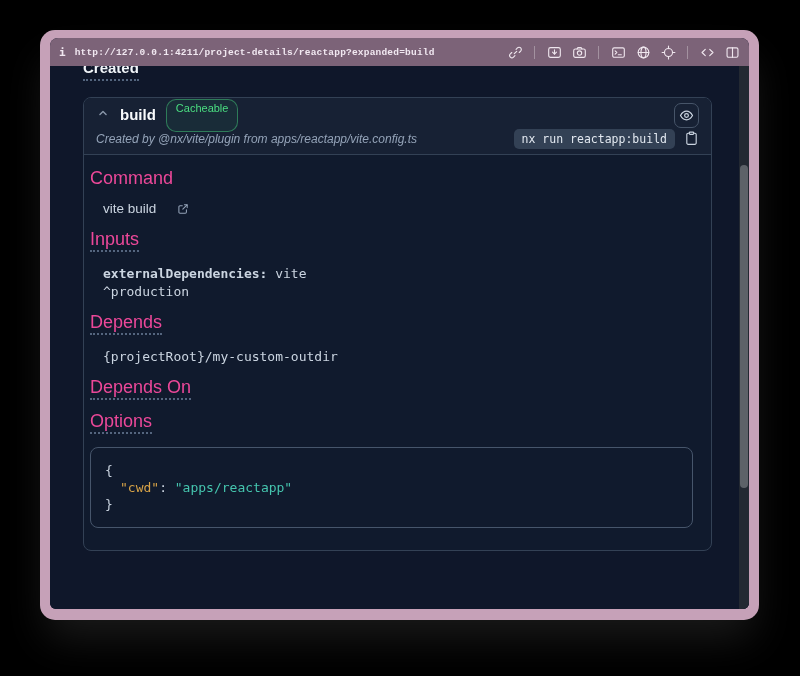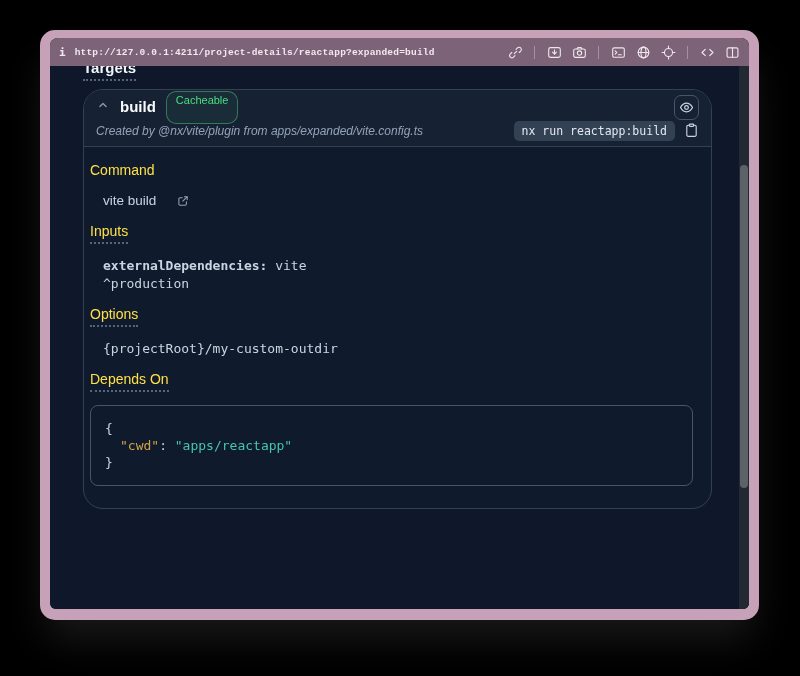--- a/index.html
+++ b/index.html
@@ -31,41 +31,41 @@
   .page{position:absolute;top:0;left:0;right:10px;bottom:0;overflow:hidden;padding-left:33px;}
   .scrollbar{position:absolute;top:0;right:0;width:10px;height:100%;background:#232932;}
   .scroll-thumb{position:absolute;left:1px;width:8px;top:99px;height:323px;background:#5d6268;
     border-radius:4px;}
 
   
   .targets{margin:-7px 0 0 0;font-size:15px;font-weight:700;color:#f1f5f9;line-height:18px;}
   .dotted-u{display:inline-block;border-bottom:2px dotted #54657e;padding-bottom:2px;}
 
   
-  .card{margin:8px 27px 0 0;border:1px solid #334155;border-radius:20px;overflow:hidden;
+  .card{margin:16px 27px 0 0;border:1px solid #334155;border-radius:8px;overflow:hidden;
     background:#101a2d;}
   .card-head{background:#172134;border-bottom:1px solid #334155;padding:7px 12px 6px;}
   .head-row1{display:flex;align-items:center;gap:10px;height:20px;}
   .chev{color:#8b98ab;flex:none;}
   .target-name{margin:0;font-size:15px;font-weight:700;color:#f8fafc;line-height:20px;}
   .badge{font-size:11px;line-height:13px;color:#4ade80;border:1px solid rgba(74,222,128,.45);
     background:rgba(74,222,128,.06);border-radius:10px;padding:2px 9px 16px;}
   .eye-btn{margin-left:auto;width:25px;height:25px;box-sizing:border-box;border:1px solid #475569;
     border-radius:7px;background:transparent;color:#cbd5e1;display:flex;align-items:center;
     justify-content:center;padding:0;cursor:pointer;}
   .head-row2{display:flex;align-items:center;gap:9px;margin-top:4px;height:19px;}
   .created-by{font-style:italic;font-size:12px;color:#94a3b8;white-space:nowrap;}
   .chip{margin-left:auto;font-family:"DejaVu Sans Mono",monospace;font-size:11.5px;
     color:#e2e8f0;background:#334155;padding:3px 8px;border-radius:5px;white-space:nowrap;
     cursor:pointer;}
   .copy-btn{background:none;border:none;padding:0;color:#cbd5e1;cursor:pointer;flex:none;
     display:flex;align-items:center;}
 
   .card-body{padding:15px 12px 22px 6px;}
-  .section{font-size:14px;font-weight:500;color:#fde047;margin:13px 0;line-height:17px;}
+  .section{font-size:18px;font-weight:500;color:#ec4899;margin:13px 0;line-height:17px;}
   .section.first{margin-top:0;}
   .command-line{margin:0 0 0 13px;display:flex;align-items:center;gap:20px;color:#cbd5e1;
     font-size:13.5px;line-height:18px;}
   .ext-link{color:#94a3b8;display:flex;align-items:center;cursor:pointer;background:none;
     border:none;padding:0;}
   .mono-list{margin:0 0 0 13px;font-family:"DejaVu Sans Mono",monospace;font-size:13px;
     color:#cbd5e1;line-height:18px;}
   .mono-line{white-space:pre;}
   .mono-key{font-weight:bold;}
 
@@ -143,41 +143,41 @@
               <rect x="2.2" y="3" width="11.6" height="10" rx="1.6"></rect>
               <path d="M8 3v10"></path>
             </svg>
           </button>
         </div>
       </div>
 
       <div class="viewport">
         <div class="page">
 
-          <h2 class="targets"><span class="dotted-u">Targets</span></h2>
+          <h2 class="targets"><span class="dotted-u">Created</span></h2>
 
           <section class="card">
             <header class="card-head">
               <div class="head-row1">
                 <span class="chev">
                   <svg width="14" height="14" viewBox="0 0 16 16" fill="none" stroke="currentColor" stroke-width="1.6" stroke-linecap="round" stroke-linejoin="round">
                       <path d="m4.5 9.6 3.5-3.4 3.5 3.4"></path>
                     </svg>
                 </span>
                 <h3 class="target-name">build</h3>
                 <span class="badge">Cacheable</span>
                 <button class="eye-btn">
                   <svg width="15" height="15" viewBox="0 0 16 16" fill="none" stroke="currentColor" stroke-width="1.3" stroke-linecap="round" stroke-linejoin="round">
                     <path d="M1.6 8c1.7-3.1 3.9-4.6 6.4-4.6S12.7 4.9 14.4 8c-1.7 3.1-3.9 4.6-6.4 4.6S3.3 11.1 1.6 8Z"></path>
                     <circle cx="8" cy="8" r="2"></circle>
                   </svg>
                 </button>
               </div>
               <div class="head-row2">
-                <em class="created-by">Created by @nx/vite/plugin from apps/expanded/vite.config.ts</em>
+                <em class="created-by">Created by @nx/vite/plugin from apps/reactapp/vite.config.ts</em>
                 <span class="chip">nx run reactapp:build</span>
                 <button class="copy-btn">
                   <svg width="15" height="15" viewBox="0 0 16 16" fill="none" stroke="currentColor" stroke-width="1.2" stroke-linecap="round" stroke-linejoin="round">
                     <path d="M10.4 2.4h1.2A1.4 1.4 0 0 1 13 3.8v9a1.4 1.4 0 0 1-1.4 1.4H4.4A1.4 1.4 0 0 1 3 12.8v-9a1.4 1.4 0 0 1 1.4-1.4h1.2"></path>
                     <rect x="5.6" y="1.2" width="4.8" height="2.4" rx="0.9"></rect>
                   </svg>
                 </button>
               </div>
             </header>
 
@@ -193,27 +193,28 @@
                   </svg>
                 </button>
               </div>
 
               <h4 class="section"><span class="dotted-u">Inputs</span></h4>
               <div class="mono-list">
                 <div class="mono-line"><span class="mono-key">externalDependencies:</span><span> vite</span></div>
                 <div class="mono-line">^production</div>
               </div>
 
-              <h4 class="section"><span class="dotted-u">Options</span></h4>
+              <h4 class="section"><span class="dotted-u">Depends</span></h4>
               <div class="mono-list">
                 <div class="mono-line">{projectRoot}/my-custom-outdir</div>
               </div>
 
               <h4 class="section"><span class="dotted-u">Depends On</span></h4>
 
+              <h4 class="section"><span class="dotted-u">Options</span></h4>
               <div class="options-block">
                 <div class="code-line"><span>{</span></div>
                 <div class="code-line indented"><span class="j-key">"cwd"</span><span>: </span><span class="j-val">"apps/reactapp"</span></div>
                 <div class="code-line"><span>}</span></div>
               </div>
             </div>
           </section>
 
         </div>
         <div class="scrollbar">

